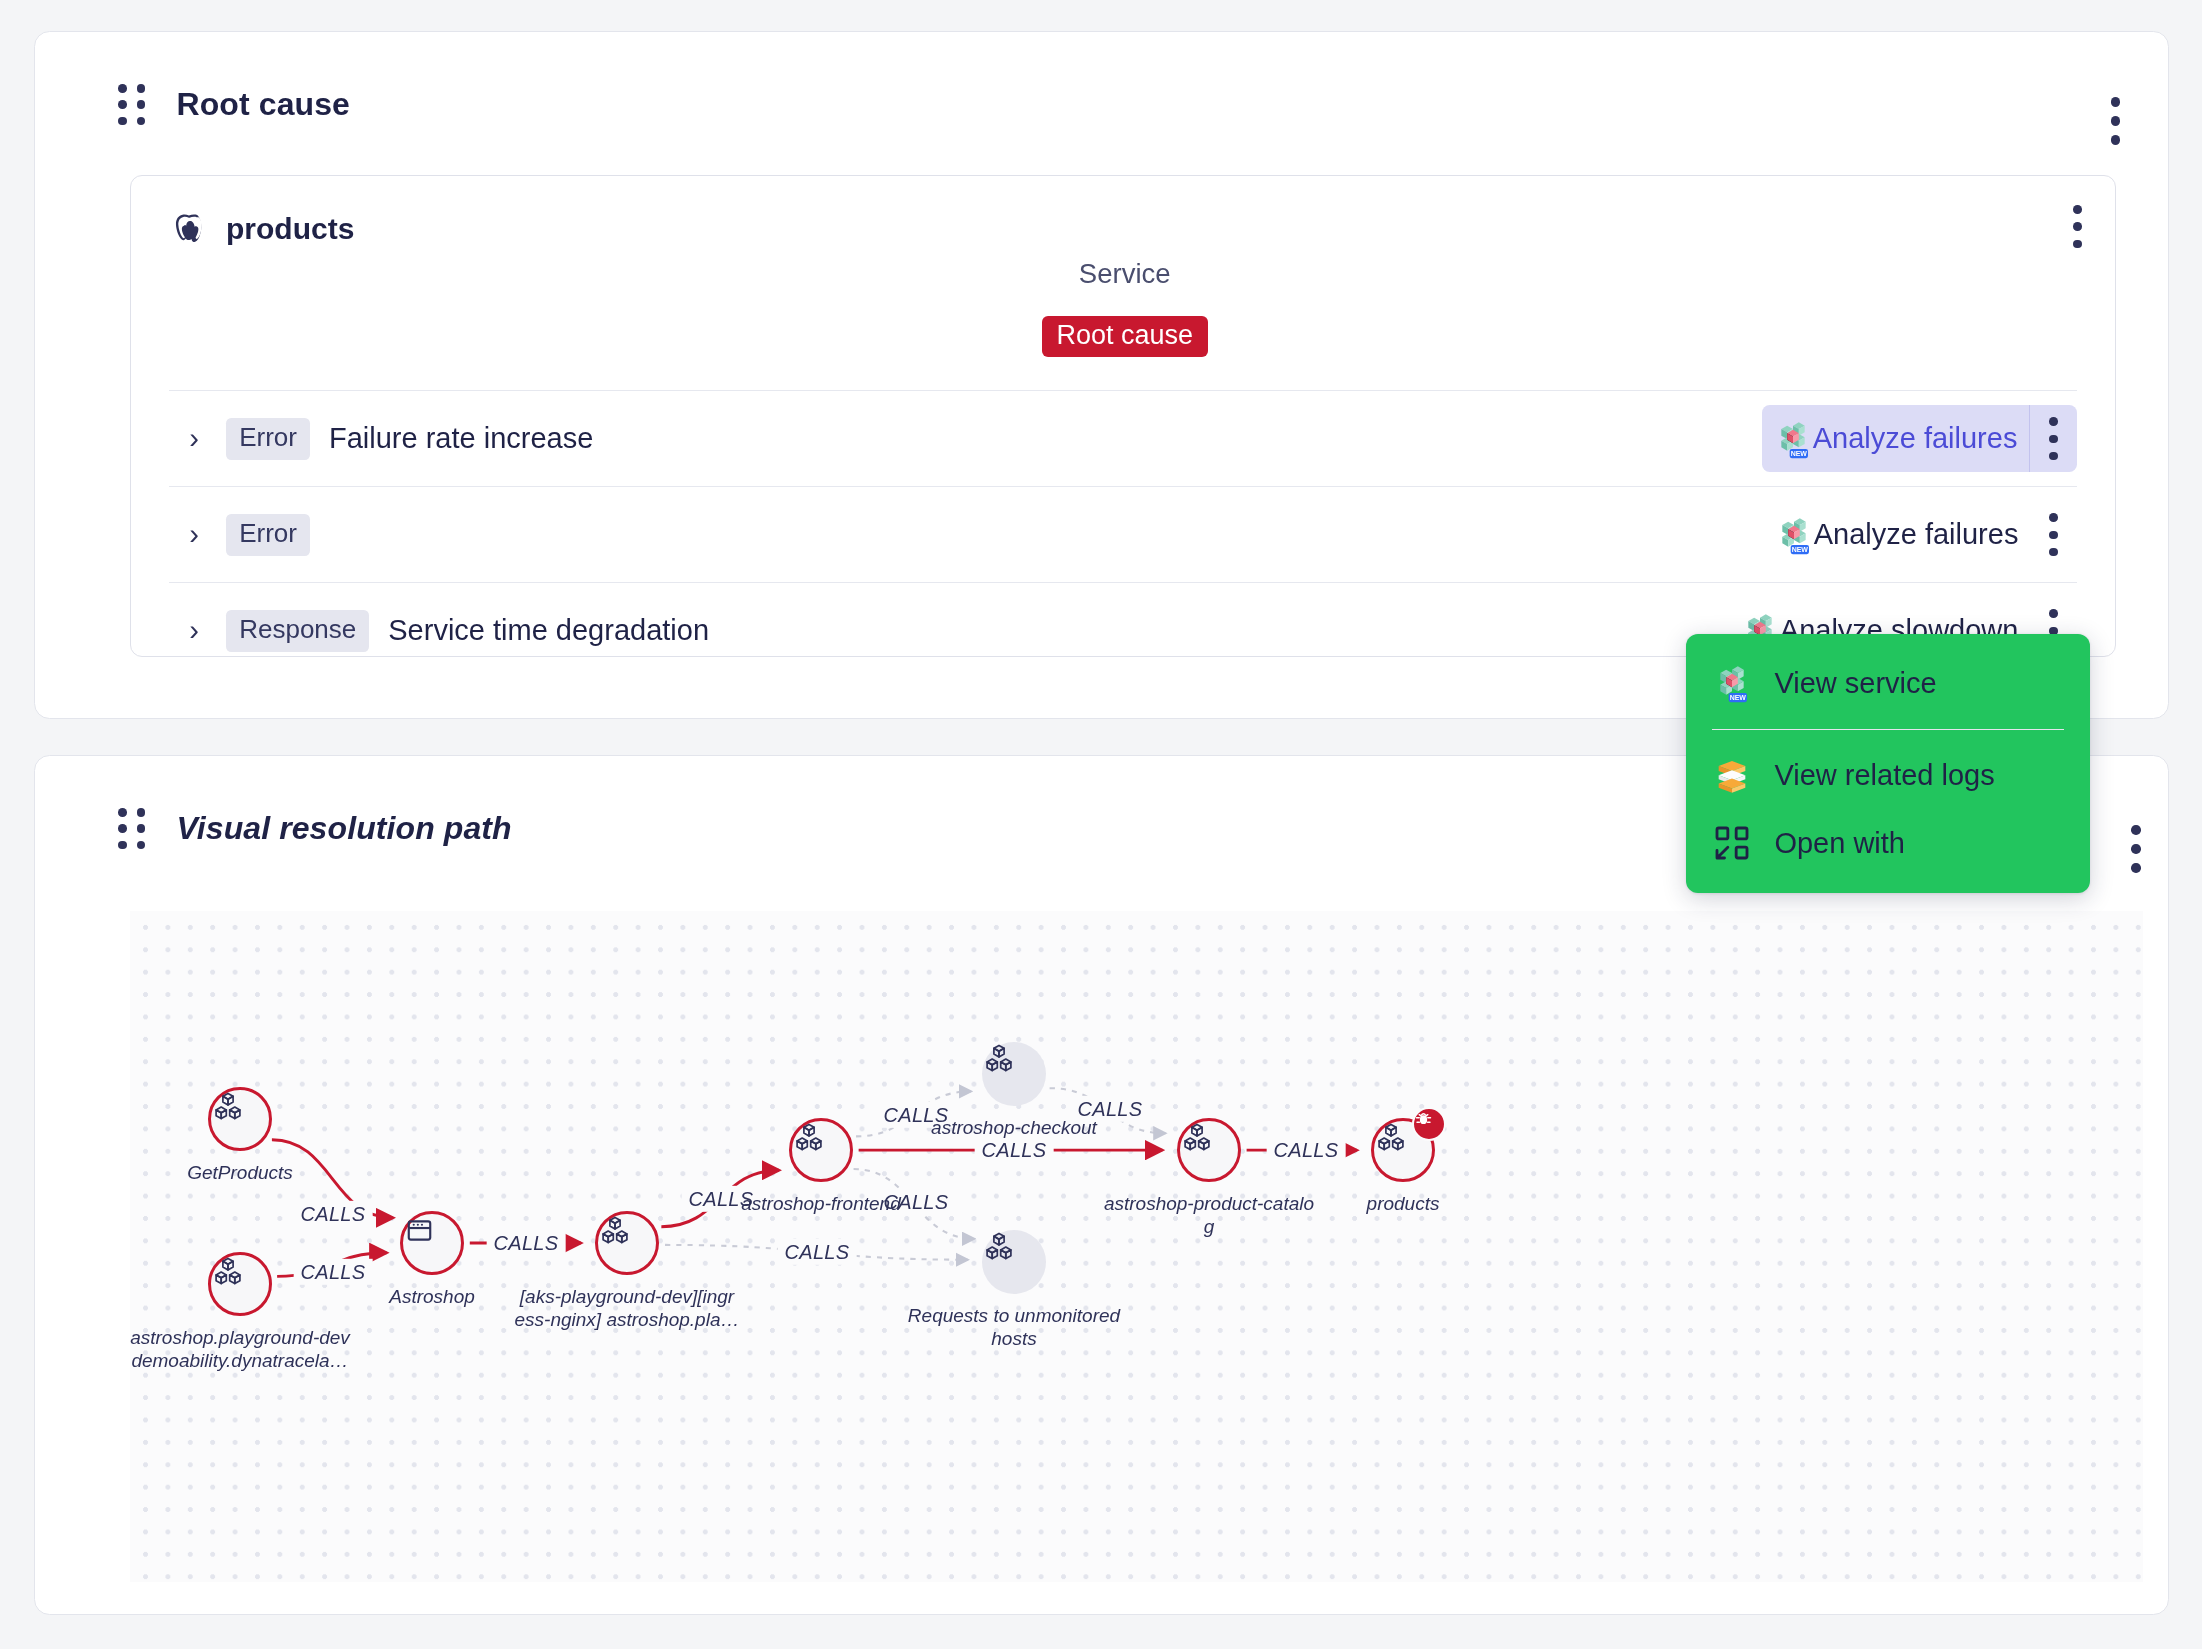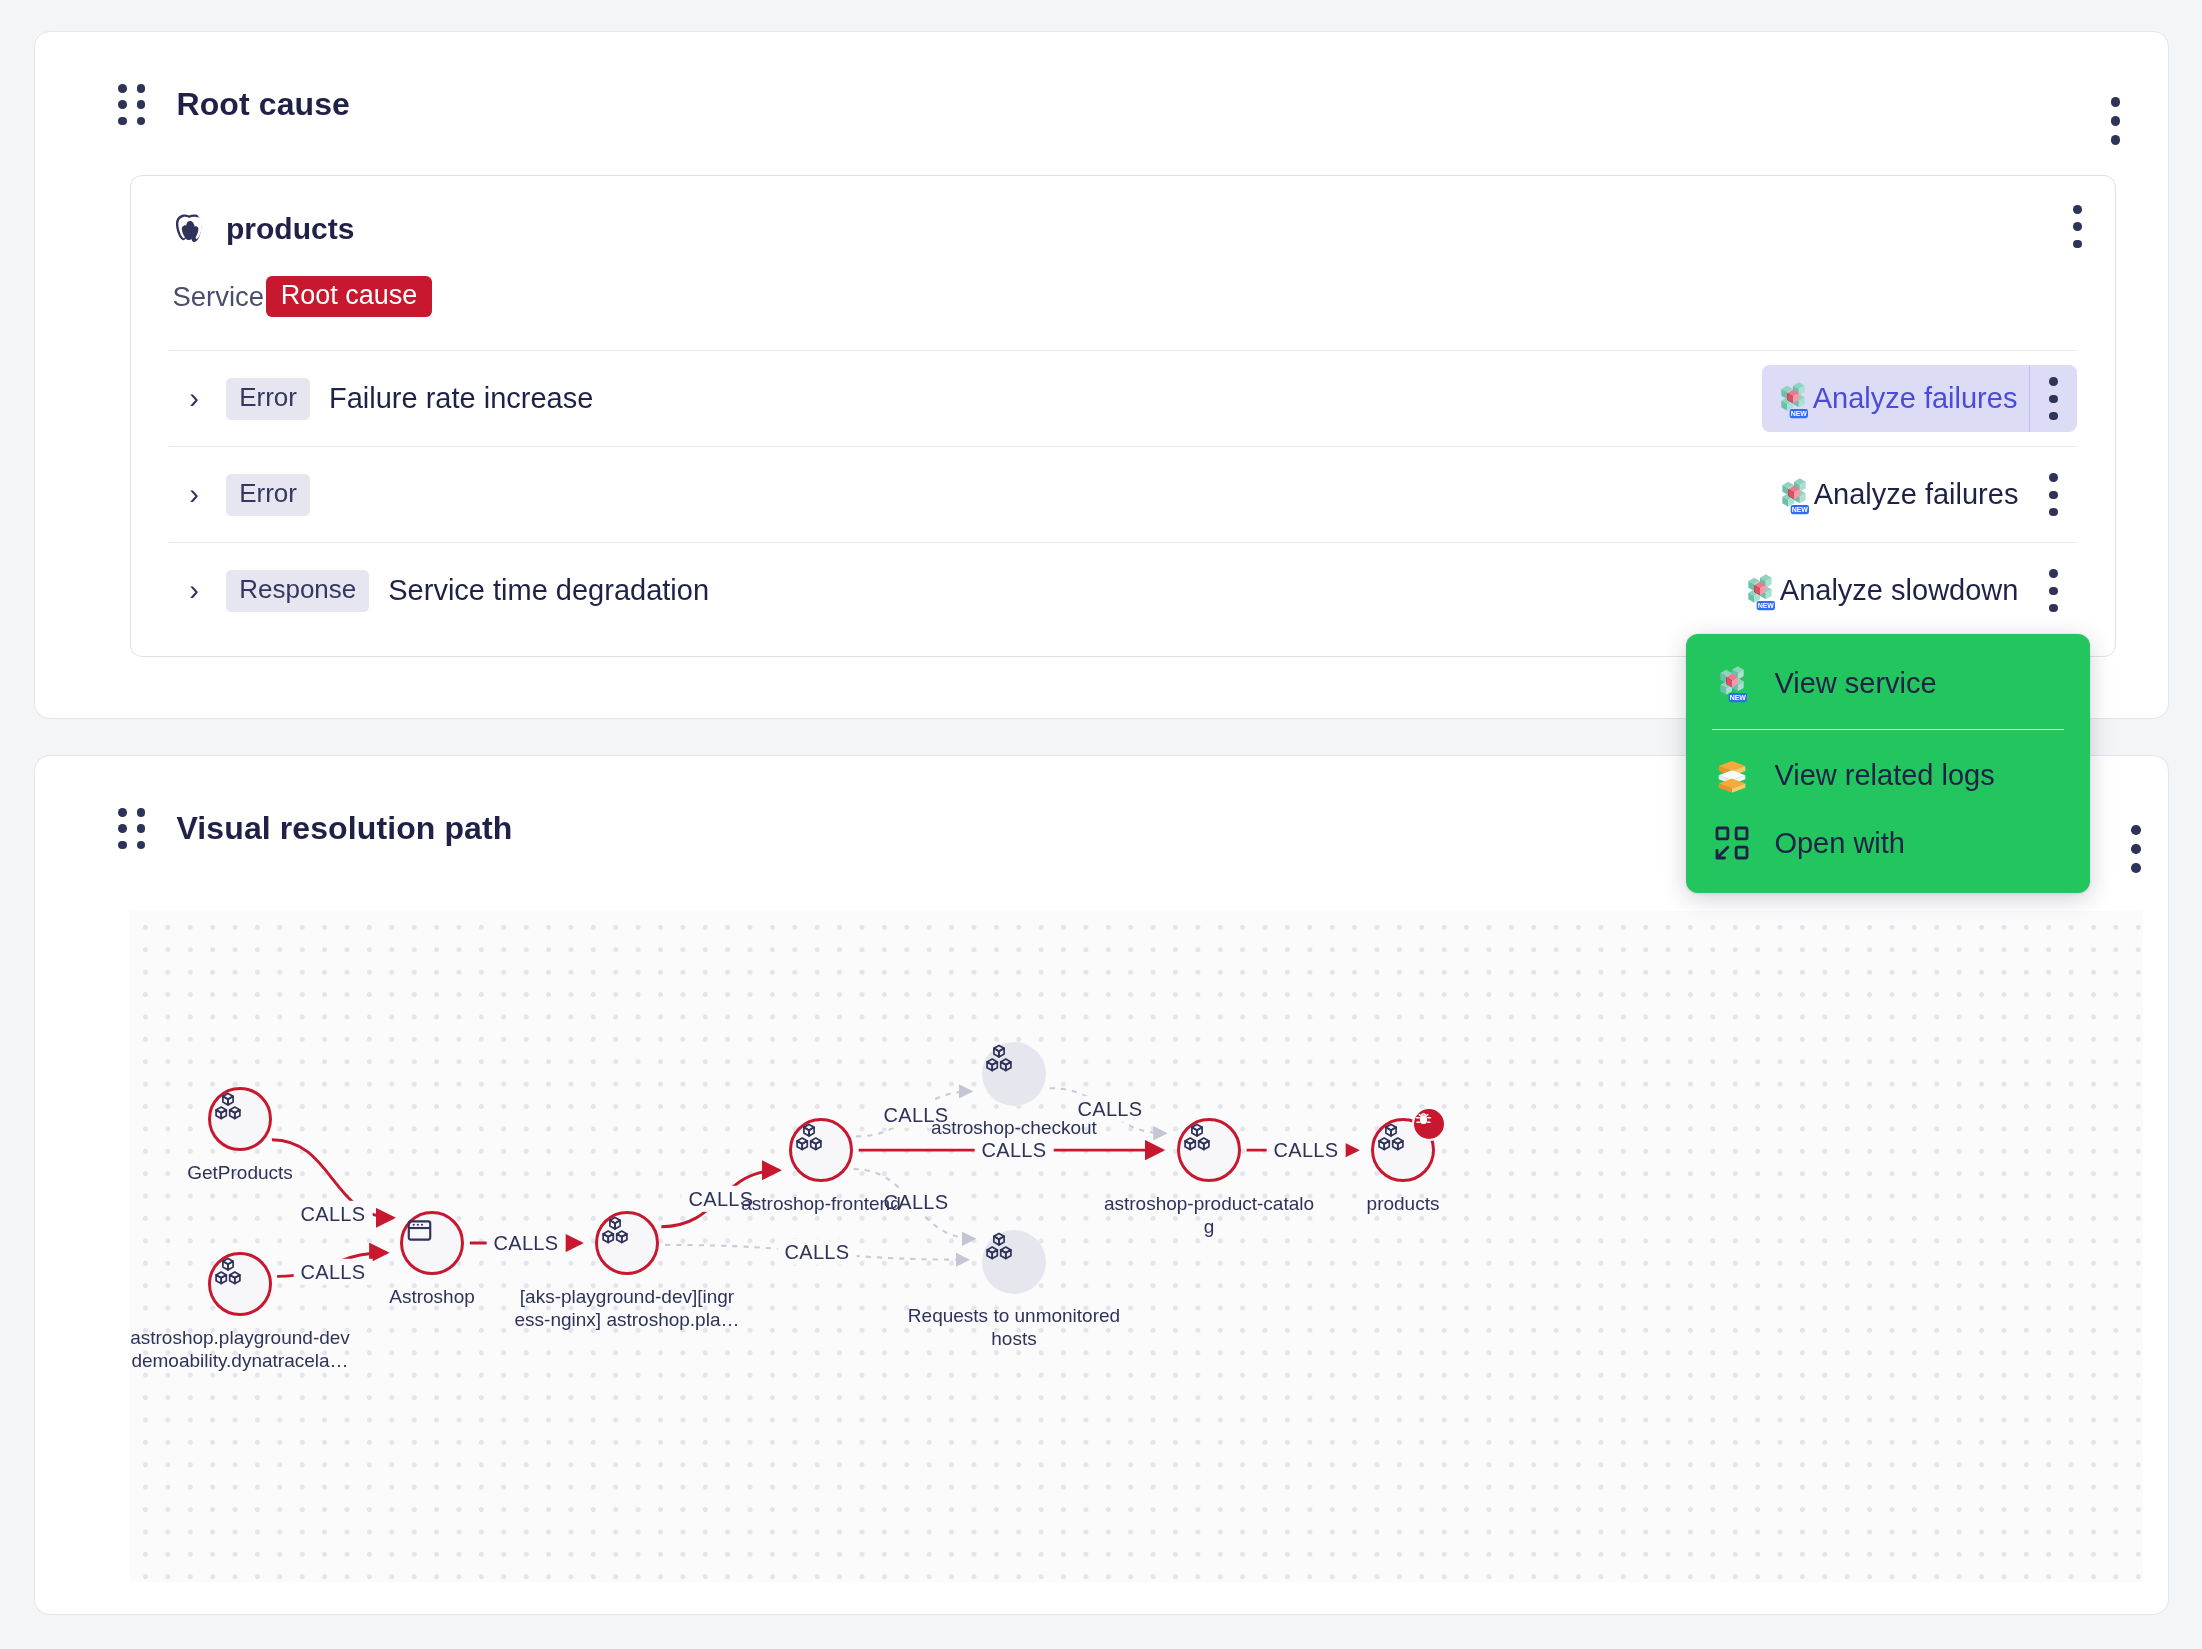--- a/index.html
+++ b/index.html
@@ -13,21 +13,21 @@
   .page { width: 2203px; height: 1649px; position: relative; padding: 31px 34px; }
 
   
   .card {
     background: #ffffff;
     border: 0.9px solid #e3e5ec;
     border-radius: 15.5px;
     position: relative;
   }
   #root-cause-card { height: 688px; margin-bottom: 36px; }
-  #visual-path-card { height: 860px; overflow: hidden; }
+  #visual-path-card { height: 860px; overflow: hidden; font-style: italic; }
 
   .card-head {
     display: flex; align-items: center;
     padding: 52px 0 0 83px;
     gap: 31px;
   }
   .drag-handle {
     display: grid;
     grid-template-columns: repeat(2, 8.6px);
     grid-template-rows: repeat(3, 8.6px);
@@ -54,21 +54,21 @@
   }
   .panel-title-row { display: flex; align-items: center; gap: 19px; }
   .pg-icon { width: 38px; height: 38px; flex: 0 0 auto; }
   .panel-title { font-size: 30px; font-weight: bold; color: #1f2246; }
   .panel-kebab {
     position: absolute; right: 33px; top: 29px;
     display: flex; flex-direction: column; gap: 8.6px; align-items: center; cursor: pointer;
   }
   .panel-kebab b { width: 8.6px; height: 8.6px; border-radius: 50%; background: #2f3259; display: block; }
 
-  .meta-row { display: flex; align-items: center; gap: 2px; margin-top: 28px; padding-left: 3.4px; }
+  .meta-row { display: flex; align-items: center; gap: 26px; margin-top: 10px; padding-left: 3.4px; flex-direction: column; }
   .meta-type { font-size: 27.5px; color: #4a4e6e; }
   .badge-rootcause {
     background: #c8182f; color: #fff; font-size: 27px;
     padding: 5.2px 14.6px 7.7px; border-radius: 6px; line-height: 1.05;
   }
 
   .rows { margin-top: 33px; }
   .row {
     display: flex; align-items: center;
     height: 96px;

